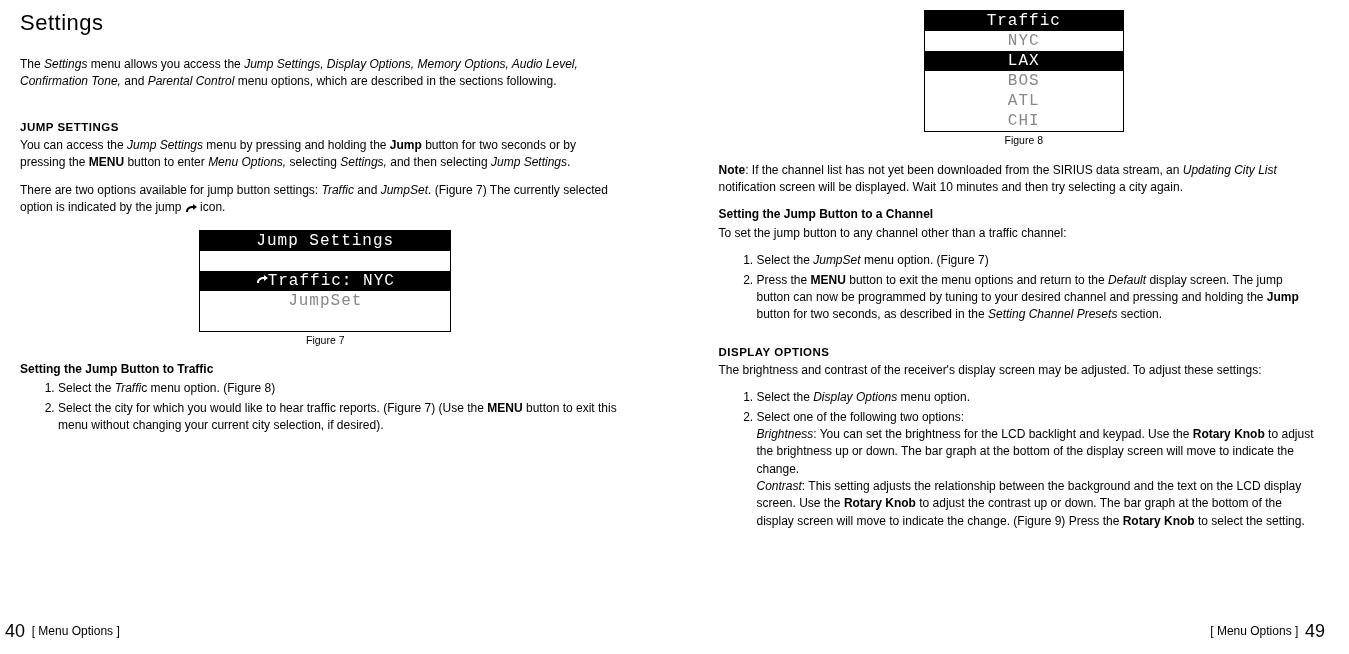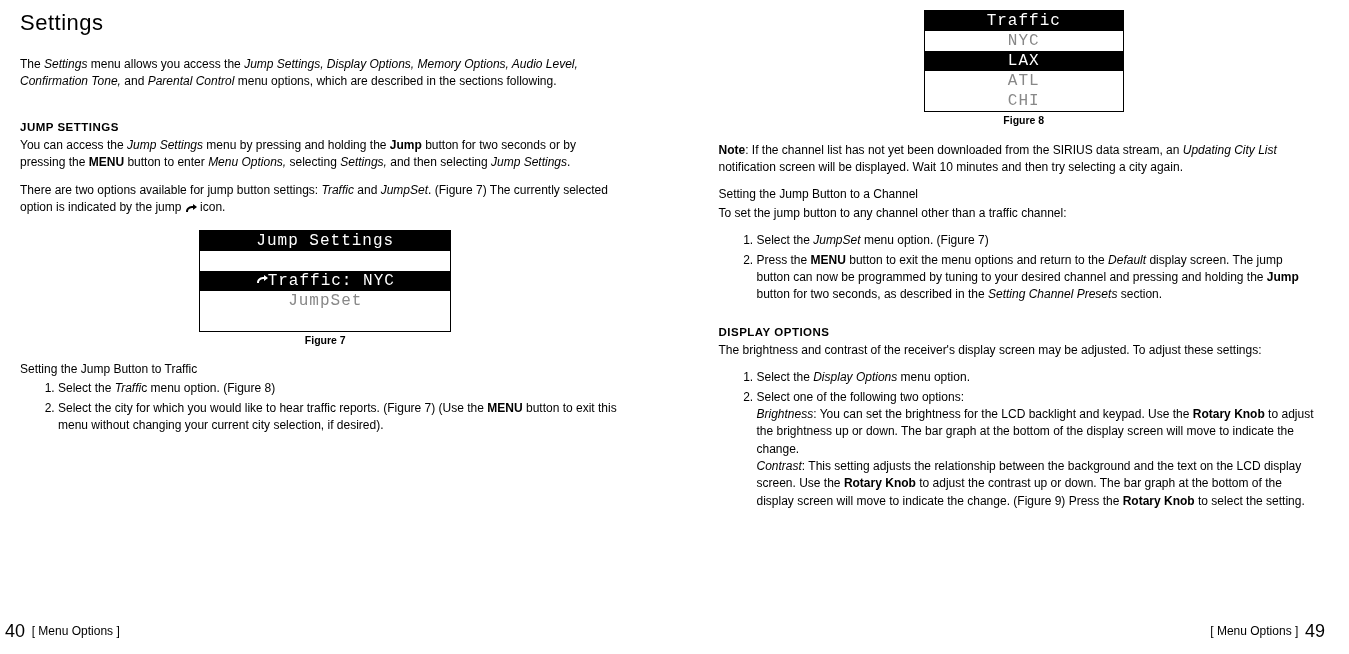--- a/index.html
+++ b/index.html
@@ -43,21 +43,21 @@
   }
   .body-text {
     font-size: 12px;
     line-height: 1.45;
     margin-bottom: 10px;
     max-width: 600px;
   }
   .bold { font-weight: bold; }
   .italic { font-style: italic; }
   .sub-heading {
-    font-weight: normal;
+    font-weight: bold;
     font-size: 12px;
     margin-top: 2px;
     margin-bottom: 4px;
   }
   ol.steps {
     list-style: decimal;
     padding-left: 38px;
     max-width: 600px;
   }
   ol.steps li {
@@ -86,21 +86,21 @@
   }
   .lcd .blank {
     height: 20px;
   }
   .lcd2 {
     width: 200px;
   }
   .fig-caption {
     text-align: center;
     font-size: 10.5px;
-    font-weight: bold;
+    font-weight: normal;
     margin-bottom: 16px;
   }
   .jump-icon {
     display: inline-block;
     width: 12px;
     height: 10px;
     vertical-align: middle;
   }
   .jump-icon svg { display: block; }
   
@@ -160,20 +160,21 @@
         <span>Select the city for which you would like to hear traffic reports. (Figure 7) (Use the </span><span class="bold">MENU</span><span> button to exit this menu without changing your current city selection, if desired).</span>
       </li>
     </ol>
   </div>
 
   <div class="page">
     <div class="lcd lcd2" style="margin-top:0;">
       <div class="lcd-row header">Traffic</div>
       <div class="lcd-row">NYC</div>
       <div class="lcd-row hl">LAX</div>
+      <div class="lcd-row">BOS</div>
       <div class="lcd-row">ATL</div>
       <div class="lcd-row">CHI</div>
     </div>
     <div class="fig-caption">Figure 8</div>
 
     <p class="body-text">
       <span class="bold">Note</span><span>: If the channel list has not yet been downloaded from the SIRIUS data stream, an </span><span class="italic">Updating City List</span><span> notification screen will be displayed. Wait 10 minutes and then try selecting a city again.</span>
     </p>
 
     <div class="sub-heading">Setting the Jump Button to a Channel</div>

